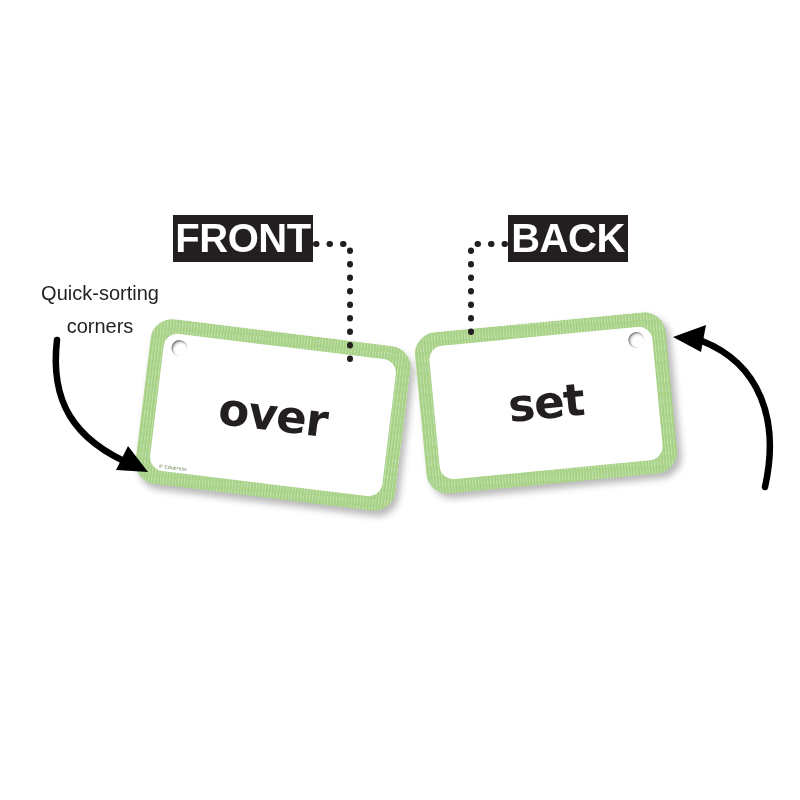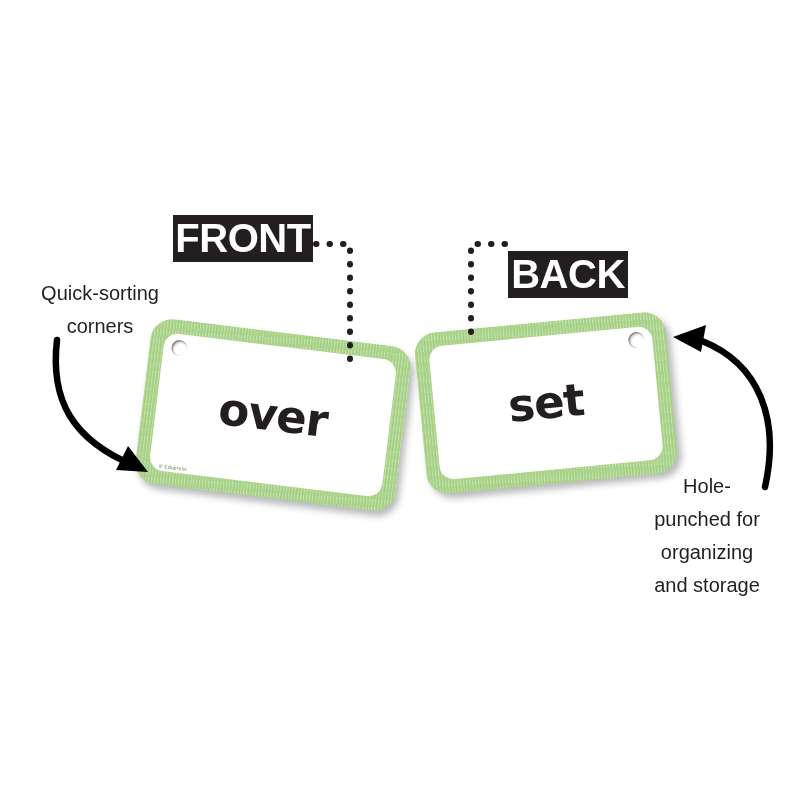--- a/index.html
+++ b/index.html
@@ -27,21 +27,21 @@
     font-weight: bold;
     font-size: 40px;
     line-height: 47px;
     letter-spacing: -0.5px;
     text-align: center;
     height: 47px;
     box-sizing: border-box;
     user-select: none;
   }
   #tag-front { left: 173px; top: 215px; width: 140px; }
-  #tag-back  { left: 508px; top: 215px; width: 120px; margin-top: 36px; }
+  #tag-back  { left: 508px; top: 215px; width: 120px; }
 
   
   .annot {
     position: absolute;
     color: #231f20;
     font-family: "Liberation Sans", sans-serif;
     font-weight: normal;
     font-size: 20px;
     line-height: 33px;
     white-space: pre-line;
@@ -145,24 +145,20 @@
 
 <div id="stage">
 
   <div class="tag" id="tag-front">FRONT</div>
 
   <div class="tag" id="tag-back">BACK</div>
 
   <div class="annot" id="annot-left">Quick-sorting
 corners</div>
 
-  <div class="annot" id="annot-right">Hole-
-punched for
-organizing
-and storage</div>
 
   <div class="card" id="card-front">
     <div class="card-inner">
       <div class="card-word">over</div>
     </div>
     <div class="hole"></div>
     <div class="brandmark">© Edupress</div>
   </div>
 
   <div class="card" id="card-back">

